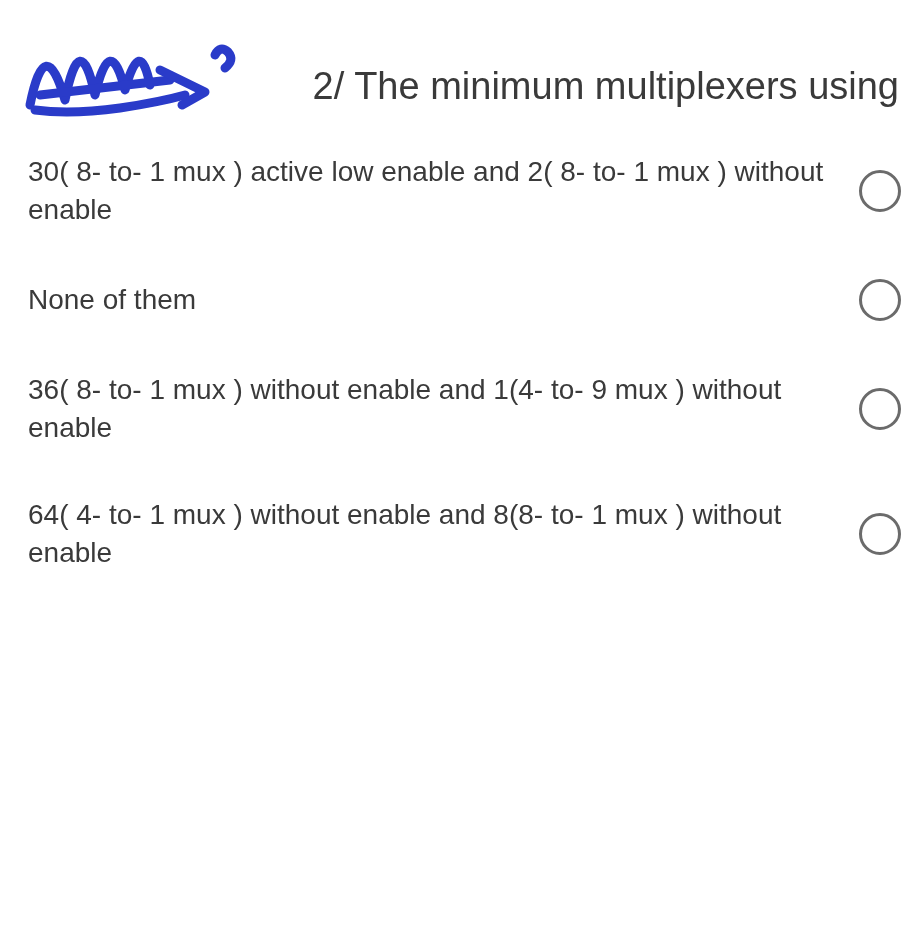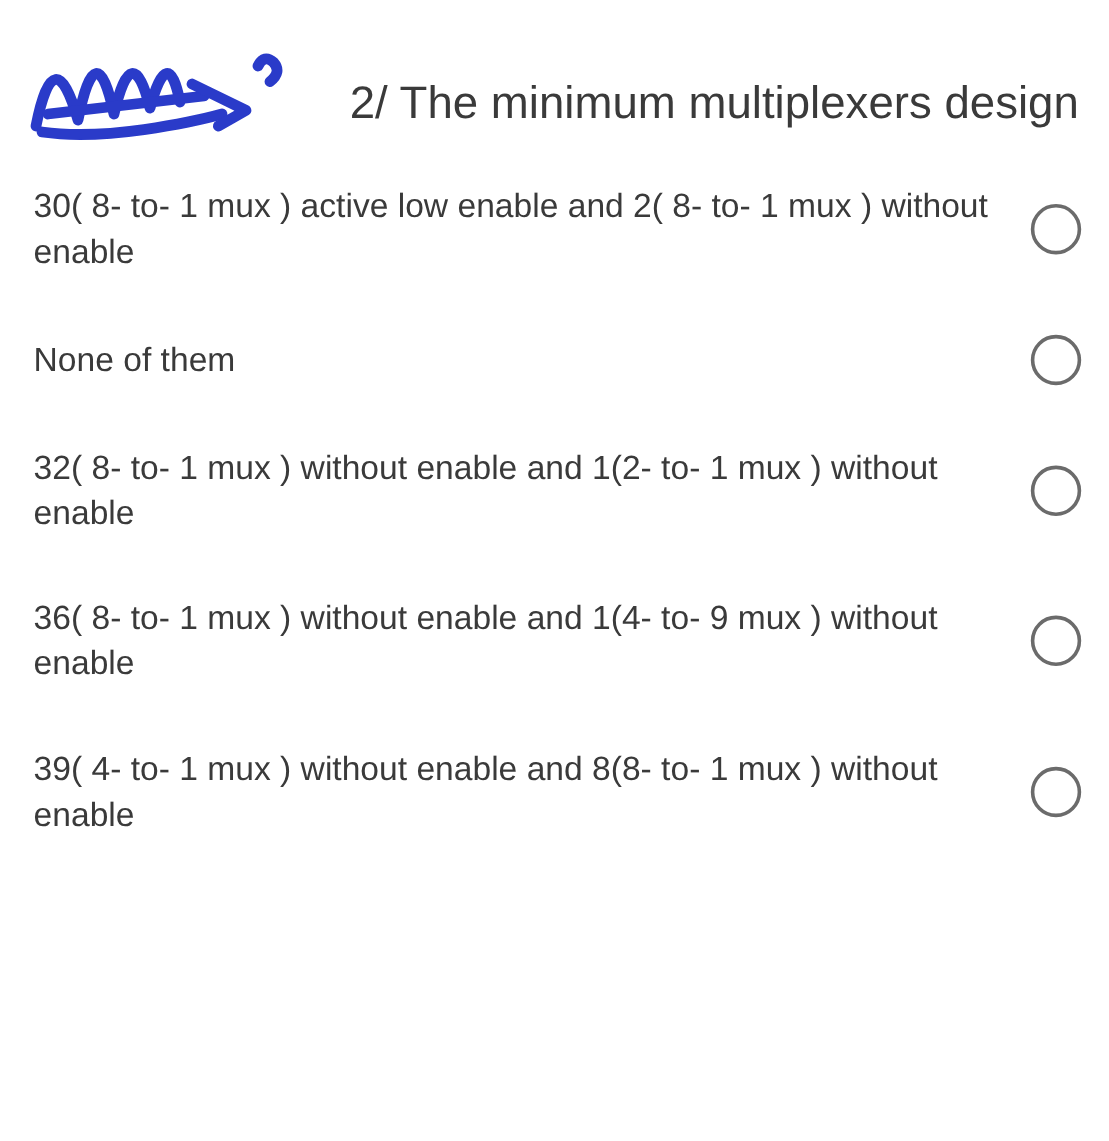--- a/index.html
+++ b/index.html
@@ -68,44 +68,40 @@
     <g stroke="#2a3bc9" stroke-width="9" fill="none" stroke-linecap="round" stroke-linejoin="round">
       <path d="M20 95 Q 35 20 55 90 Q 70 15 85 85 Q 100 20 115 80 Q 130 25 140 75"></path>
       <path d="M25 100 Q 60 105 110 98 Q 150 92 175 85"></path>
       <path d="M30 85 L 160 70"></path>
       <path d="M150 60 L 195 82 L 172 95"></path>
       <path d="M205 45 Q 210 35 218 42 Q 225 50 215 58"></path>
     </g>
   </svg>
   <div>
     <span>2/</span>
-    <span>The minimum multiplexers design</span>
+    <span>The minimum multiplexers using</span>
   </div>
 </div>
 
 <div class="options">
 
   <div class="option-row">
     <div class="option-text">30( 8- to- 1 mux ) active low enable and 2( 8- to- 1 mux ) without enable</div>
     <div class="radio"></div>
   </div>
 
   <div class="option-row">
     <div class="option-text right-align">None of them</div>
     <div class="radio"></div>
   </div>
 
-  <div class="option-row">
-    <div class="option-text">32( 8- to- 1 mux ) without enable and 1(2- to- 1 mux ) without enable</div>
-    <div class="radio"></div>
-  </div>
 
   <div class="option-row">
     <div class="option-text">36( 8- to- 1 mux ) without enable and 1(4- to- 9 mux ) without enable</div>
     <div class="radio"></div>
   </div>
 
   <div class="option-row">
-    <div class="option-text">39( 4- to- 1 mux ) without enable and 8(8- to- 1 mux ) without enable</div>
+    <div class="option-text">64( 4- to- 1 mux ) without enable and 8(8- to- 1 mux ) without enable</div>
     <div class="radio"></div>
   </div>
 
 </div>
 
 </body></html>

